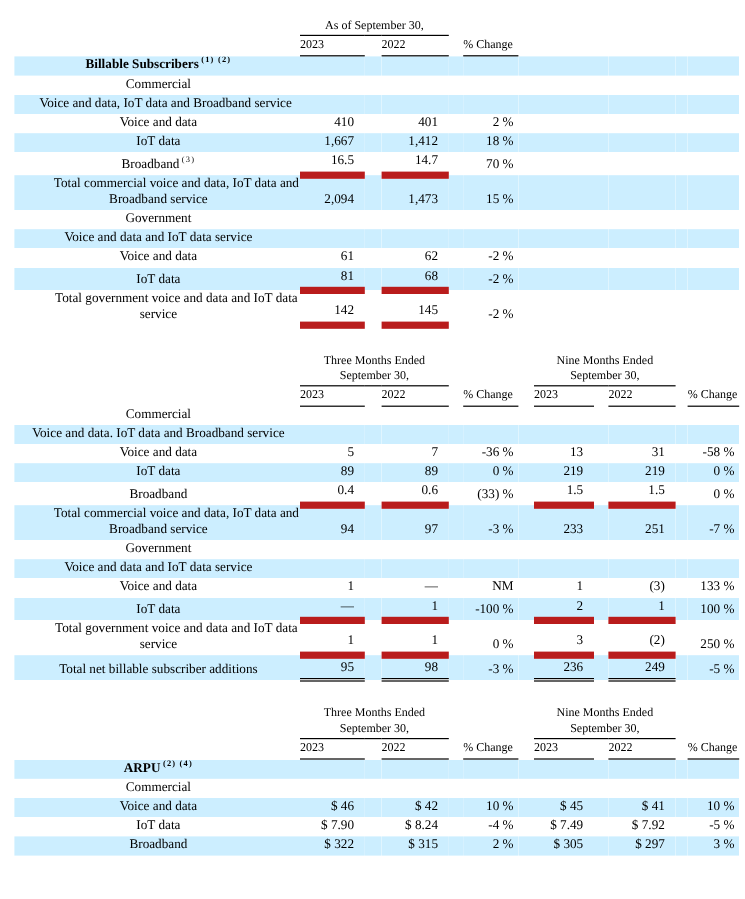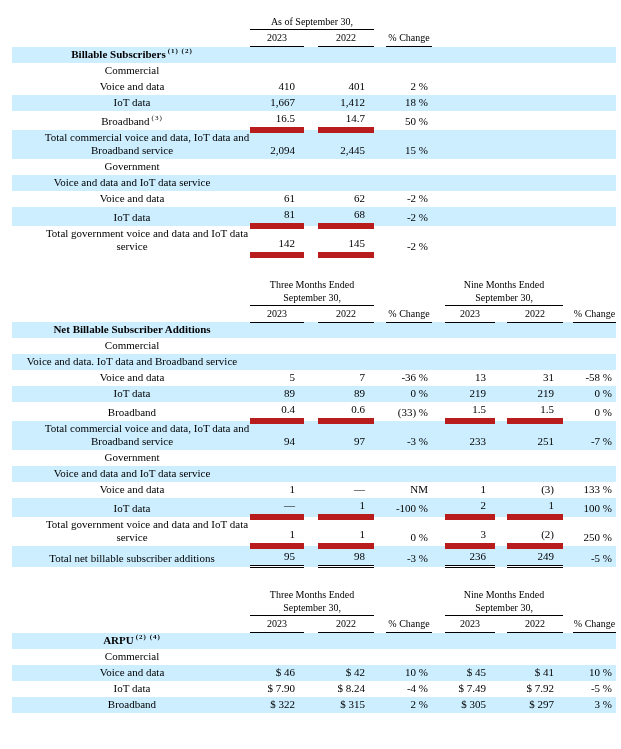--- a/index.html
+++ b/index.html
@@ -22,21 +22,21 @@
   td.ind  { padding-left: 14px; }
   td.hang { text-indent: 30px; white-space: pre-line; }
   td.bold { font-weight: bold; }
   td.num { text-align: right; padding-right: 9px; }
   td.pct { text-align: right; padding-right: 4px; }
   td.grp {
     font-size: 10px; line-height: 13px; text-align: center;
     border-bottom: 1px solid #000; white-space: pre-line;
     vertical-align: bottom; padding-bottom: 1px;
   }
-  td.yr { font-size: 10px; text-align: center; border-bottom: 1px solid #000; }
+  td.yr { font-size: 10px; text-align: left; border-bottom: 1px solid #000; }
   td.ru { border-bottom: 6px solid #b91c1c; }
   td.rd { border-bottom: 3px double #000; }
   sup { font-size: 7px; line-height: 0; vertical-align: super; letter-spacing: 1px; padding-left: 2px; }
 </style>
 </head>
 <body>
 
 <div class="page">
   <section class="tbl">
       <table>
@@ -102,20 +102,34 @@
             <td class="num"></td>
             <td></td>
             <td class="pct"></td>
             <td></td>
             <td></td>
             <td></td>
             <td></td>
             <td></td>
             <td></td>
           </tr>
+          <tr class="shaded">
+            <td class="label ind"><span>Voice and data, IoT data and Broadband service</span></td>
+            <td class="num"></td>
+            <td></td>
+            <td class="num"></td>
+            <td></td>
+            <td class="pct"></td>
+            <td></td>
+            <td></td>
+            <td></td>
+            <td></td>
+            <td></td>
+            <td></td>
+          </tr>
           <tr>
             <td class="label"><span>Voice and data</span></td>
             <td class="num">410</td>
             <td></td>
             <td class="num">401</td>
             <td></td>
             <td class="pct">2 %</td>
             <td></td>
             <td></td>
             <td></td>
@@ -136,34 +150,34 @@
             <td></td>
             <td></td>
             <td></td>
           </tr>
           <tr>
             <td class="label"><span>Broadband</span><sup>(3)</sup></td>
             <td class="num ru">16.5</td>
             <td></td>
             <td class="num ru">14.7</td>
             <td></td>
-            <td class="pct">50 %</td>
+            <td class="pct">70 %</td>
             <td></td>
             <td></td>
             <td></td>
             <td></td>
             <td></td>
             <td></td>
           </tr>
           <tr class="shaded">
             <td class="label hang"><span>Total commercial voice and data, IoT data and
 Broadband service</span></td>
             <td class="num">2,094</td>
             <td></td>
-            <td class="num">2,445</td>
+            <td class="num">1,473</td>
             <td></td>
             <td class="pct">15 %</td>
             <td></td>
             <td></td>
             <td></td>
             <td></td>
             <td></td>
             <td></td>
           </tr>
           <tr>
@@ -276,34 +290,20 @@
             <td class="yr">2022</td>
             <td></td>
             <td class="yr">% Change</td>
             <td></td>
             <td class="yr">2023</td>
             <td></td>
             <td class="yr">2022</td>
             <td></td>
             <td class="yr">% Change</td>
           </tr>
-          <tr class="shaded">
-            <td class="label bold"><span>Net Billable Subscriber Additions</span></td>
-            <td class="num"></td>
-            <td></td>
-            <td class="num"></td>
-            <td></td>
-            <td class="pct"></td>
-            <td></td>
-            <td class="num"></td>
-            <td></td>
-            <td class="num"></td>
-            <td></td>
-            <td class="pct"></td>
-          </tr>
           <tr>
             <td class="label"><span>Commercial</span></td>
             <td class="num"></td>
             <td></td>
             <td class="num"></td>
             <td></td>
             <td class="pct"></td>
             <td></td>
             <td class="num"></td>
             <td></td>

